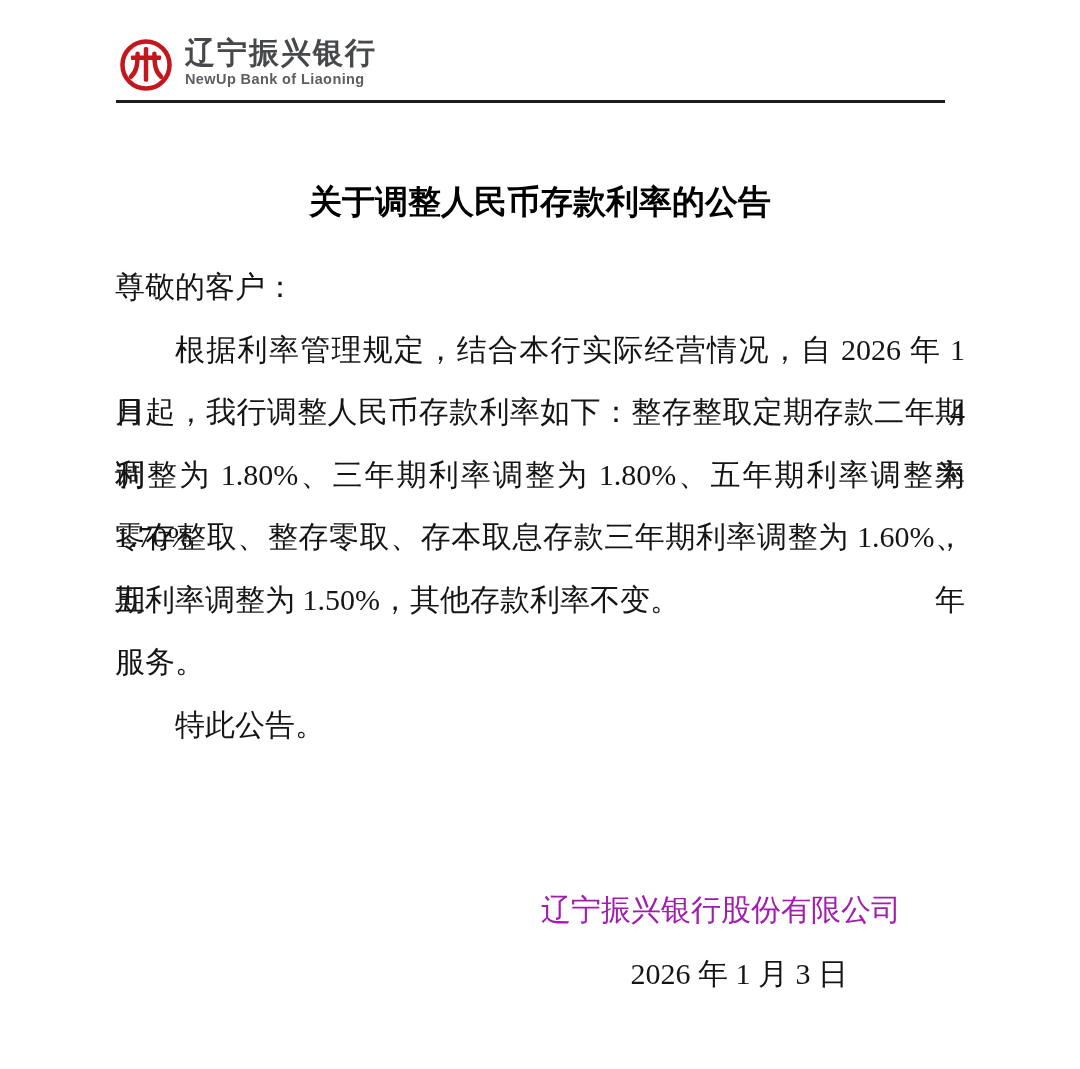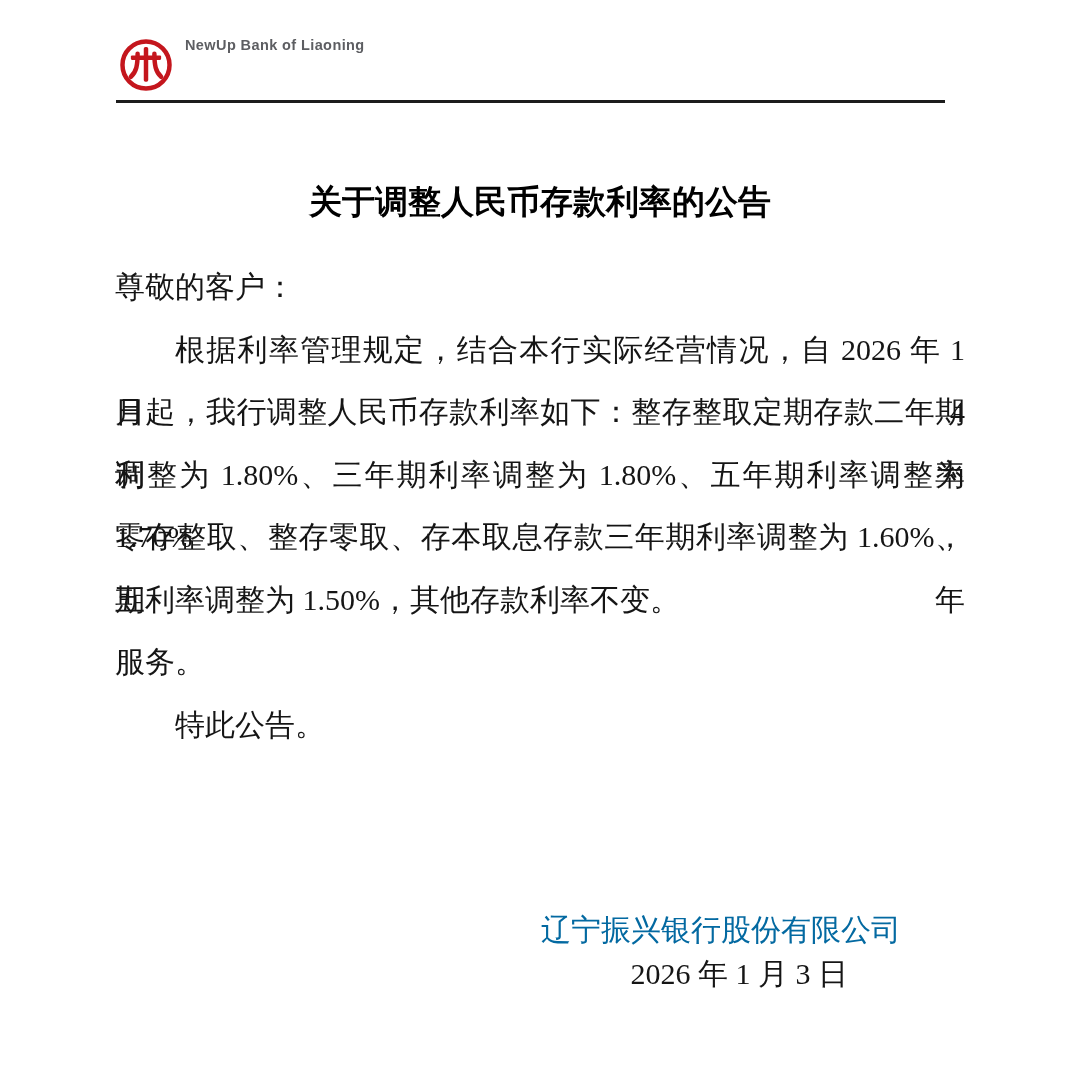--- a/index.html
+++ b/index.html
@@ -98,22 +98,21 @@
   .sig-company {
     position: absolute;
     left: 113px;
     top: 886px;
     width: 850px;
     height: 48px;
     line-height: 48px;
     font-size: 30px;
     text-align: right;
     padding-right: 62px;
-    color: #0369a1;
-    margin-top: 20px;
+    color: #a21caf;
   }
   .sig-date {
     position: absolute;
     left: 113px;
     top: 950px;
     width: 850px;
     height: 48px;
     line-height: 48px;
     font-size: 30px;
     text-align: right;
@@ -129,20 +128,21 @@
   <div class="letterhead">
     <svg class="logo-mark" viewBox="0 0 100 100" aria-hidden="true">
       <circle cx="50" cy="50" r="42" fill="none" stroke="#c4161d" stroke-width="8"></circle>
 
       <rect x="23" y="33" width="54" height="8" rx="2" fill="#c4161d"></rect>
       <rect x="46" y="18" width="8" height="62" rx="3" fill="#c4161d"></rect>
       <path d="M35 30 C35 50 33 62 23 71" fill="none" stroke="#c4161d" stroke-width="8" stroke-linecap="round"></path>
       <path d="M65 30 C65 50 67 62 77 71" fill="none" stroke="#c4161d" stroke-width="8" stroke-linecap="round"></path>
     </svg>
     <div class="brand-text">
+      <div class="brand-cn">辽宁振兴银行</div>
       <div class="brand-en">NewUp Bank of Liaoning</div>
     </div>
   </div>
   <div class="head-rule"></div>
 
   <div class="doc-title">关于调整人民币存款利率的公告</div>
 
   <div class="doc-body">
     <div class="line">尊敬的客户：</div>
     <div class="line just indent">根据利率管理规定，结合本行实际经营情况，自 2026 年 1 月 4</div>

